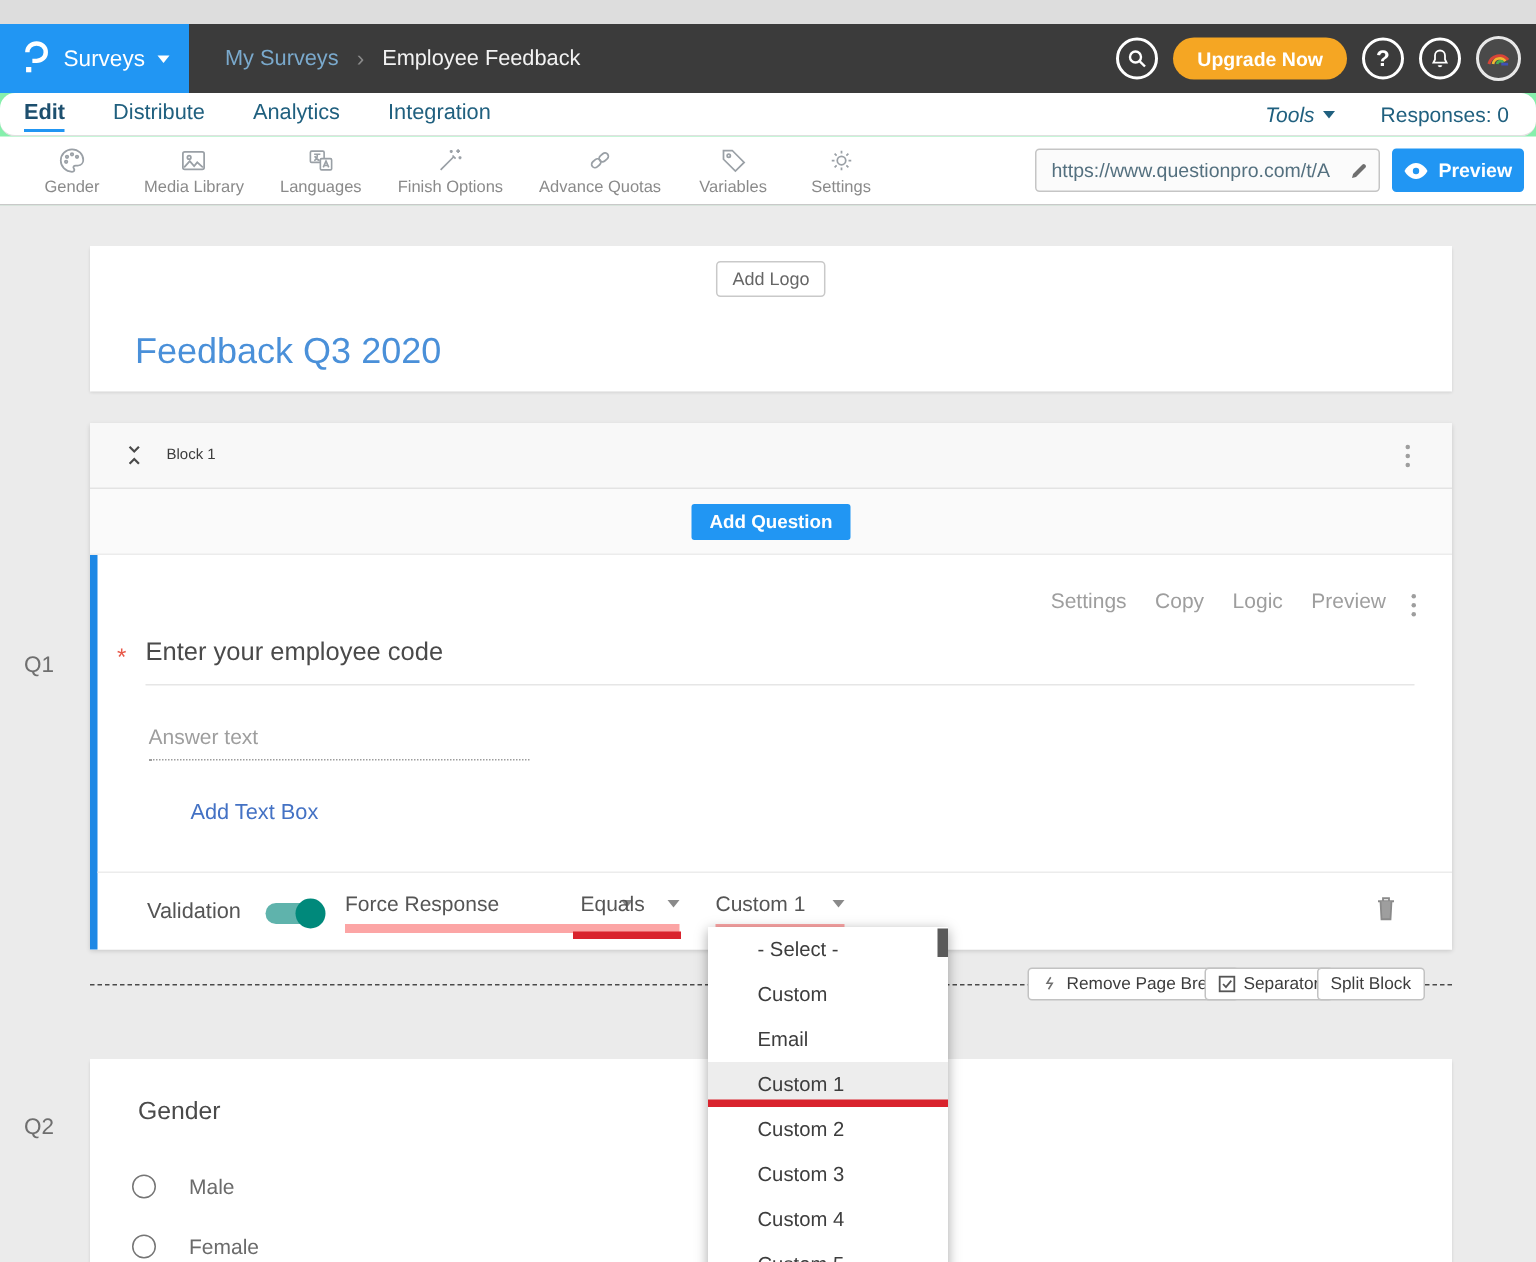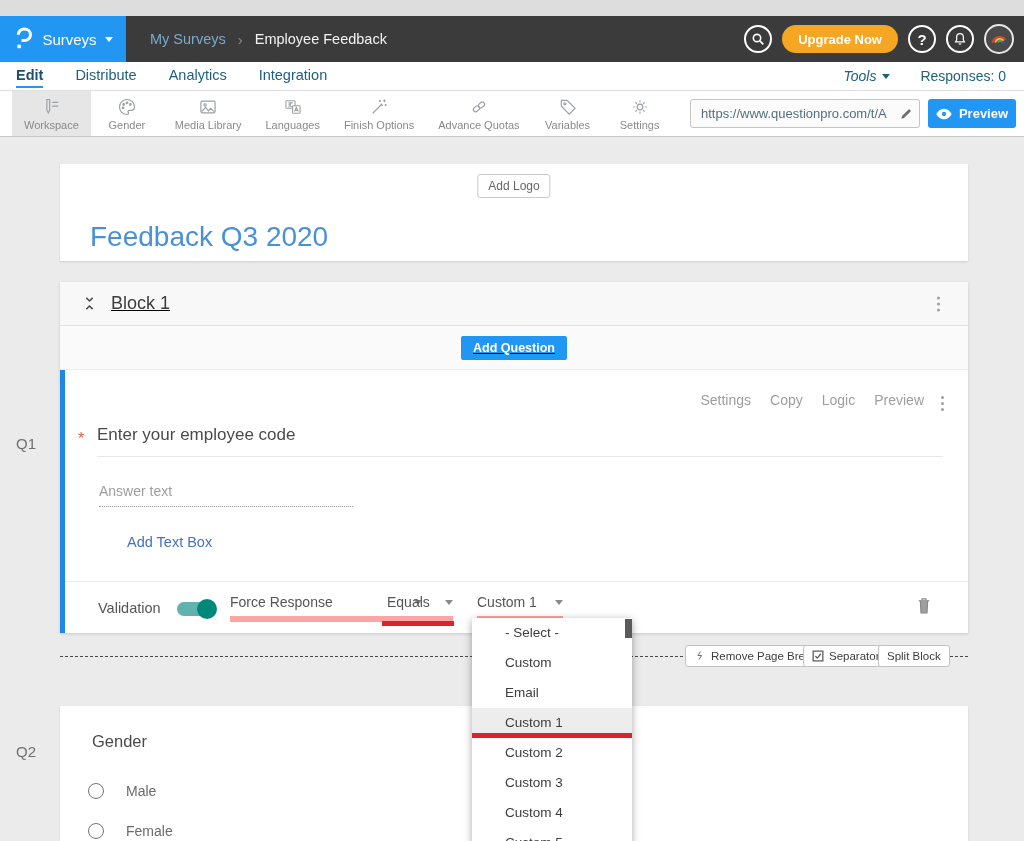--- a/index.html
+++ b/index.html
@@ -16,21 +16,21 @@
   .crumb-parent { color:#7aa9cc; cursor:pointer; }
   .crumb-sep { color:#8a8a8a; font-size:15px; }
   .crumb-current { color:#f2f2f2; }
   .top-actions { margin-left:auto; display:flex; align-items:center; gap:10px; padding-right:10px; }
   .circle-btn { width:28px; height:28px; border-radius:50%; border:2px solid #fff; background:transparent; display:flex; align-items:center; justify-content:center; color:#fff; cursor:pointer; }
   .help-glyph { color:#fff; font-size:15px; font-weight:bold; }
   .upgrade-btn { height:28px; border:none; border-radius:14px; background:#f5a623; color:#fff; font-weight:bold; font-size:13px; padding:0 16px; cursor:pointer; font-family:inherit; }
   .avatar { width:30px; height:30px; border-radius:50%; border:2px solid #e8e8e8; background:#4a4a4a; display:flex; align-items:center; justify-content:center; overflow:hidden; cursor:pointer; }
 
   
-  .tabbar { position:absolute; left:0; top:46px; width:1024px; height:29px; background:#fff; border-bottom:1px solid #e0e0e0; display:flex; align-items:center; padding:0 16px; }
+  .tabbar { position:absolute; left:0; top:46px; width:1024px; height:29px; background:#fff; border-bottom:1px solid #e0e0e0; display:flex; align-items:center; padding:0 16px;border-radius:10px; }
   .tabs { display:flex; gap:32px; }
   .tab { position:relative; font-size:14.5px; color:#20607f; cursor:pointer; padding:4px 0 6px; }
   .tab.active { font-weight:bold; color:#1d4f6e; }
   .tab.active::after { content:""; position:absolute; left:0; right:0; bottom:1px; height:2px; background:#2196f3; }
   .tabbar-right { margin-left:auto; display:flex; align-items:center; gap:30px; font-size:14px; color:#20607f; padding-right:2px; }
   .tools-menu { display:flex; align-items:center; gap:6px; cursor:pointer;font-style:italic; }
   .tools-menu .caret { border-top-color:#20607f; }
   .responses-counter { cursor:pointer; }
 
   
@@ -41,32 +41,32 @@
   .tool-label { font-size:11px; color:#8a8a8a; white-space:nowrap; }
   .url-box { position:absolute; left:690px; top:8px; width:230px; height:29px; background:#fbfbfb; border:1px solid #c5c5c5; border-radius:3px; display:flex; align-items:center; overflow:hidden; }
   .url-input { flex:1; border:none; outline:none; background:transparent; font-family:inherit; font-size:13px; color:#54707f; padding:0 4px 0 10px; }
   .url-edit { width:26px; height:100%; display:flex; align-items:center; justify-content:center; cursor:pointer; }
   .preview-btn { position:absolute; left:928px; top:8px; width:88px; height:29px; background:#2196f3; border:none; border-radius:3px; color:#fff; font-size:13px; font-weight:bold; display:flex; align-items:center; justify-content:center; gap:7px; cursor:pointer; font-family:inherit; }
 
   
   .workspace { position:absolute; left:0; top:121px; width:1024px; height:720px; background:#ebebeb; overflow:hidden; }
   .gutter-label { position:absolute; font-size:15px; color:#6f6f6f; }
 
-  .card { position:absolute; left:60px; width:908px; background:#fff; box-shadow:0 1px 2px rgba(0,0,0,.12);text-decoration:underline; }
+  .card { position:absolute; left:60px; width:908px; background:#fff; box-shadow:0 1px 2px rgba(0,0,0,.12); }
 
   
   .title-card { top:27px; height:97px; }
   .add-logo-btn { position:absolute; left:50%; transform:translateX(-50%); top:10px; height:24px; padding:0 10px; background:#fff; border:1px solid #c9c9c9; border-radius:3px; font-size:12px; color:#666; cursor:pointer; font-family:inherit; }
-  .survey-title { position:absolute; left:30px; top:57px; font-size:28px; color:#4a90d9; cursor:text; }
+  .survey-title { position:absolute; left:30px; top:57px; font-size:24px; color:#4a90d9; cursor:text; }
 
   
   .block-card { top:145px; box-shadow:0 1px 3px rgba(0,0,0,.15); }
   .block-header { height:44px; background:#f8f8f8; border-bottom:1px solid #e3e3e3; display:flex; align-items:center; position:relative; }
   .collapse-btn { margin-left:22px; background:none; border:none; cursor:pointer; display:flex; }
-  .block-title { margin-left:14px; font-size:18px; color:#3d3d3d; }
+  .block-title { margin-left:14px; font-size:10px; color:#3d3d3d; }
   .kebab { position:absolute; right:24px; top:50%; transform:translateY(-50%); display:flex; flex-direction:column; gap:3px; cursor:pointer; padding:4px; }
   .kebab i { width:3px; height:3px; border-radius:50%; background:#9e9e9e; }
   .addq-row { height:44px; background:#fafafa; border-bottom:1px solid #ececec; display:flex; align-items:center; justify-content:center; }
   .add-question-btn { height:24px; padding:0 12px; background:#2196f3; border:none; border-radius:2px; color:#fff; font-size:12.5px; font-weight:bold; cursor:pointer; font-family:inherit; }
 
   
   .q1-card { position:relative; height:263px; background:#fff; border-left:5px solid #1e88e5; }
   .q-actions { position:absolute; top:22px; right:44px; display:flex; gap:19px; }
   .q-action { font-size:14px; color:#9e9e9e; cursor:pointer; }
   .q1-kebab { top:22px; transform:none; right:20px; }
@@ -178,29 +178,20 @@
     <div class="tabbar-right">
       <span class="tools-menu">
         <span>Tools</span>
         <span class="caret"></span>
       </span>
       <span class="responses-counter">Responses: 0</span>
     </div>
   </nav>
 
   <div class="toolbar">
-    <div class="tool-item active">
-      <span>
-        <svg width="22" height="20" viewBox="0 0 24 24" fill="none" stroke-width="1.4">
-          <path d="M7 3h3.4v12.5L8.7 19 7 15.5z"></path>
-            <path d="M13.5 6.5h7M13.5 11h7"></path>
-        </svg>
-      </span>
-      <span class="tool-label">Workspace</span>
-    </div>
     <div class="tool-item">
       <span>
         <svg width="22" height="20" viewBox="0 0 24 24" fill="none" stroke-width="1.4">
           <path d="M12 3a9 9 0 0 0 0 18c1.8 0 2.4-1.3 1.5-2.5-.9-1.2-.2-2.5 1.5-2.5H17a4.3 4.3 0 0 0 4-4.4C21 7 17 3 12 3z"></path>
           <circle cx="8" cy="9" r="1"></circle>
             <circle cx="12" cy="7" r="1"></circle>
             <circle cx="16" cy="9" r="1"></circle>
             <circle cx="7.3" cy="13" r="1"></circle>
         </svg>
       </span>

